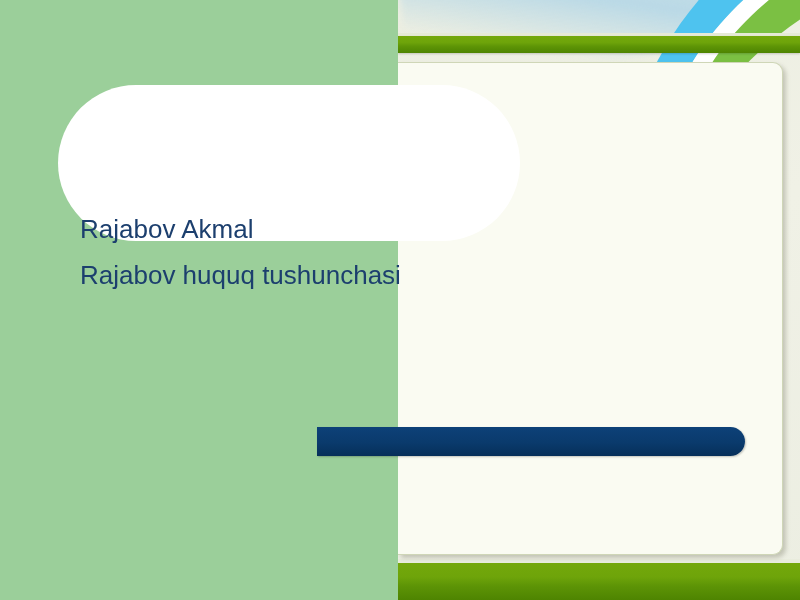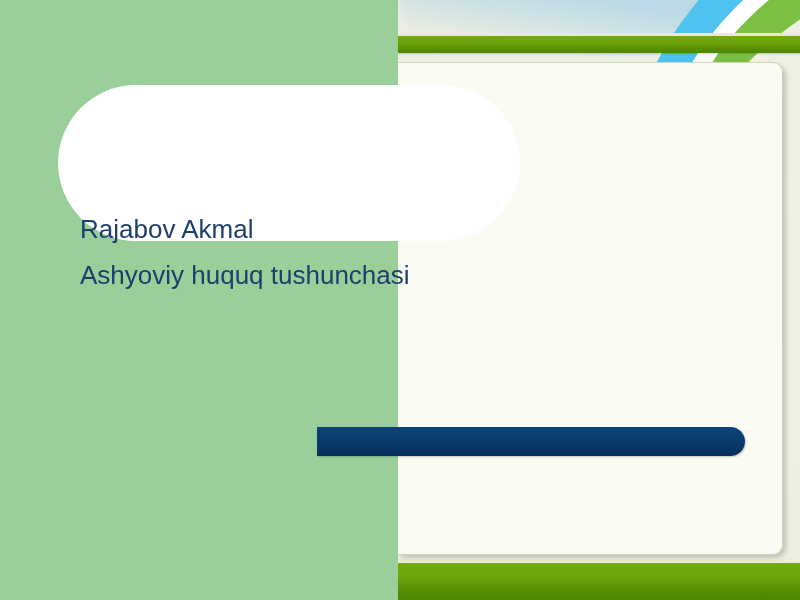--- a/index.html
+++ b/index.html
@@ -175,18 +175,18 @@
   <div class="band band-bottom"></div>
 
   <div class="content-panel"></div>
 
   <div class="left-panel"></div>
 
   <div class="pill"></div>
 
   <div class="text-block">
     <div class="text-line">Rajabov Akmal</div>
-    <div class="text-line">Ashyoviy huquq tushunchasi</div>
+    <div class="text-line">Rajabov huquq tushunchasi</div>
   </div>
 
   <div class="navy-bar"></div>
 
 </div>
 
 </body></html>

